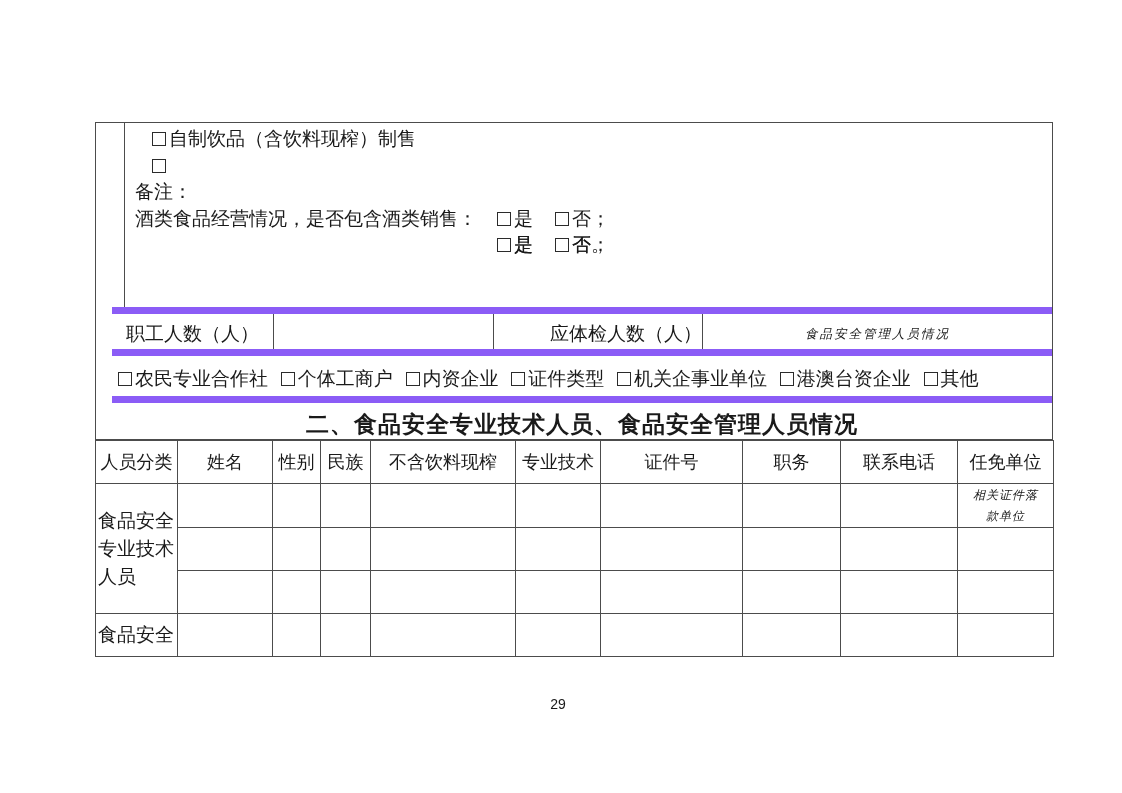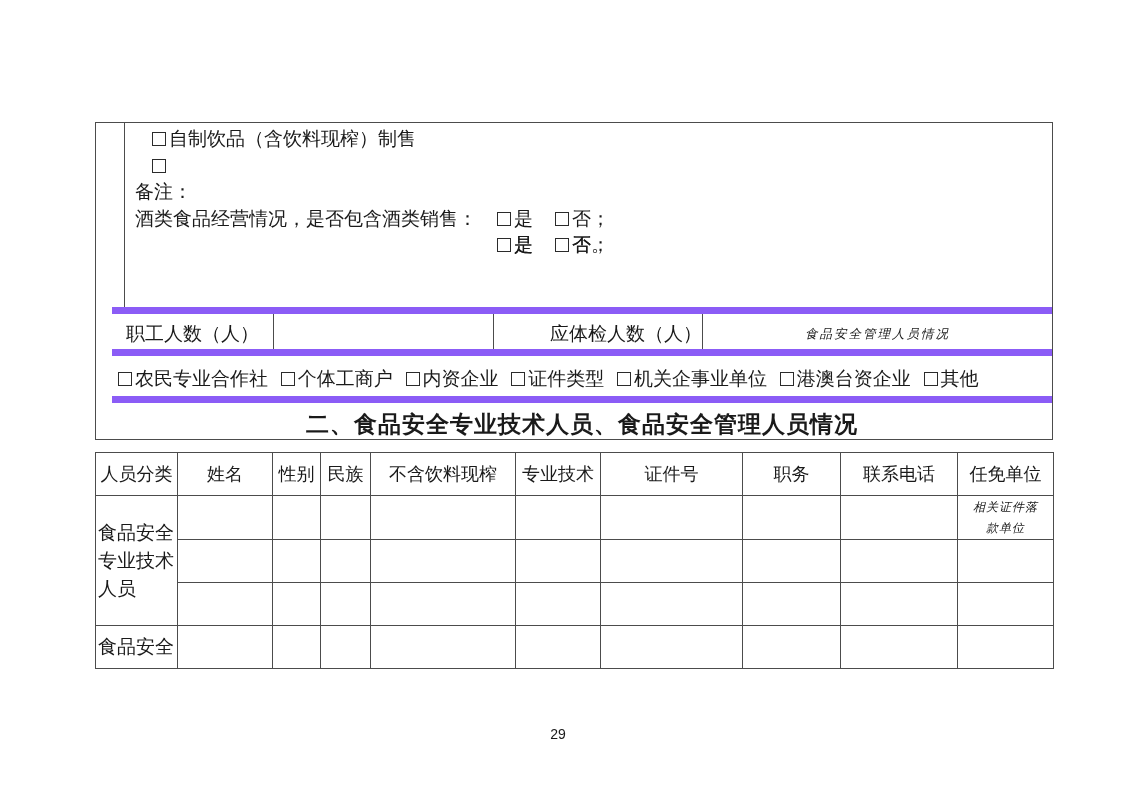--- a/index.html
+++ b/index.html
@@ -47,40 +47,39 @@
   .econ-row { height: 47px; font-size: 19px; }
   .econ-label { width: 95px; border-right: 1px solid #4c4c4c; text-align: center; line-height: 45px; }
   .econ-opts { flex: 1; padding-left: 6px; line-height: 45px; white-space: nowrap; }
   .econ-opt { margin-right: 8px; }
 
   .title-row { height: 45px; display: block; text-align: center;
                font-weight: bold; font-size: 23px; line-height: 44px; letter-spacing: 1px; }
 
   
   #personnel-table {
-    position: absolute; left: 95px; top: 452px;
+    position: absolute; left: 95px; top: 440px;
     width: 958px; border-collapse: collapse; table-layout: fixed;
   }
   #personnel-table td {
     border: 1px solid #4c4c4c; padding: 0; vertical-align: middle;
     font-size: 18px; overflow: hidden;
   }
   #personnel-table tr.hdr td { text-align: center; height: 43px; }
   #personnel-table tr.data td { height: 43px; }
   #personnel-table tr.data-first td { height: 44px; }
   .group-cell { text-align: left; padding-left: 2px !important;
                 font-size: 19px !important; line-height: 28px; white-space: pre-line; }
   .note-cell { text-align: center; font-style: italic;
                font-size: 12px !important; line-height: 1.7; letter-spacing: 1px; white-space: pre-line; }
 
   .page-num {
     position: absolute; top: 696px; left: 0; width: 1116px;
     text-align: center; font-size: 14px;
     font-family: "Liberation Sans", "DejaVu Sans", sans-serif;
-    margin-top: 30px;
   }
 </style>
 </head>
 <body>
 
 <div id="form-upper">
 
   <div class="top-block">
     <div class="stub-col"></div>
     <div class="top-content">

